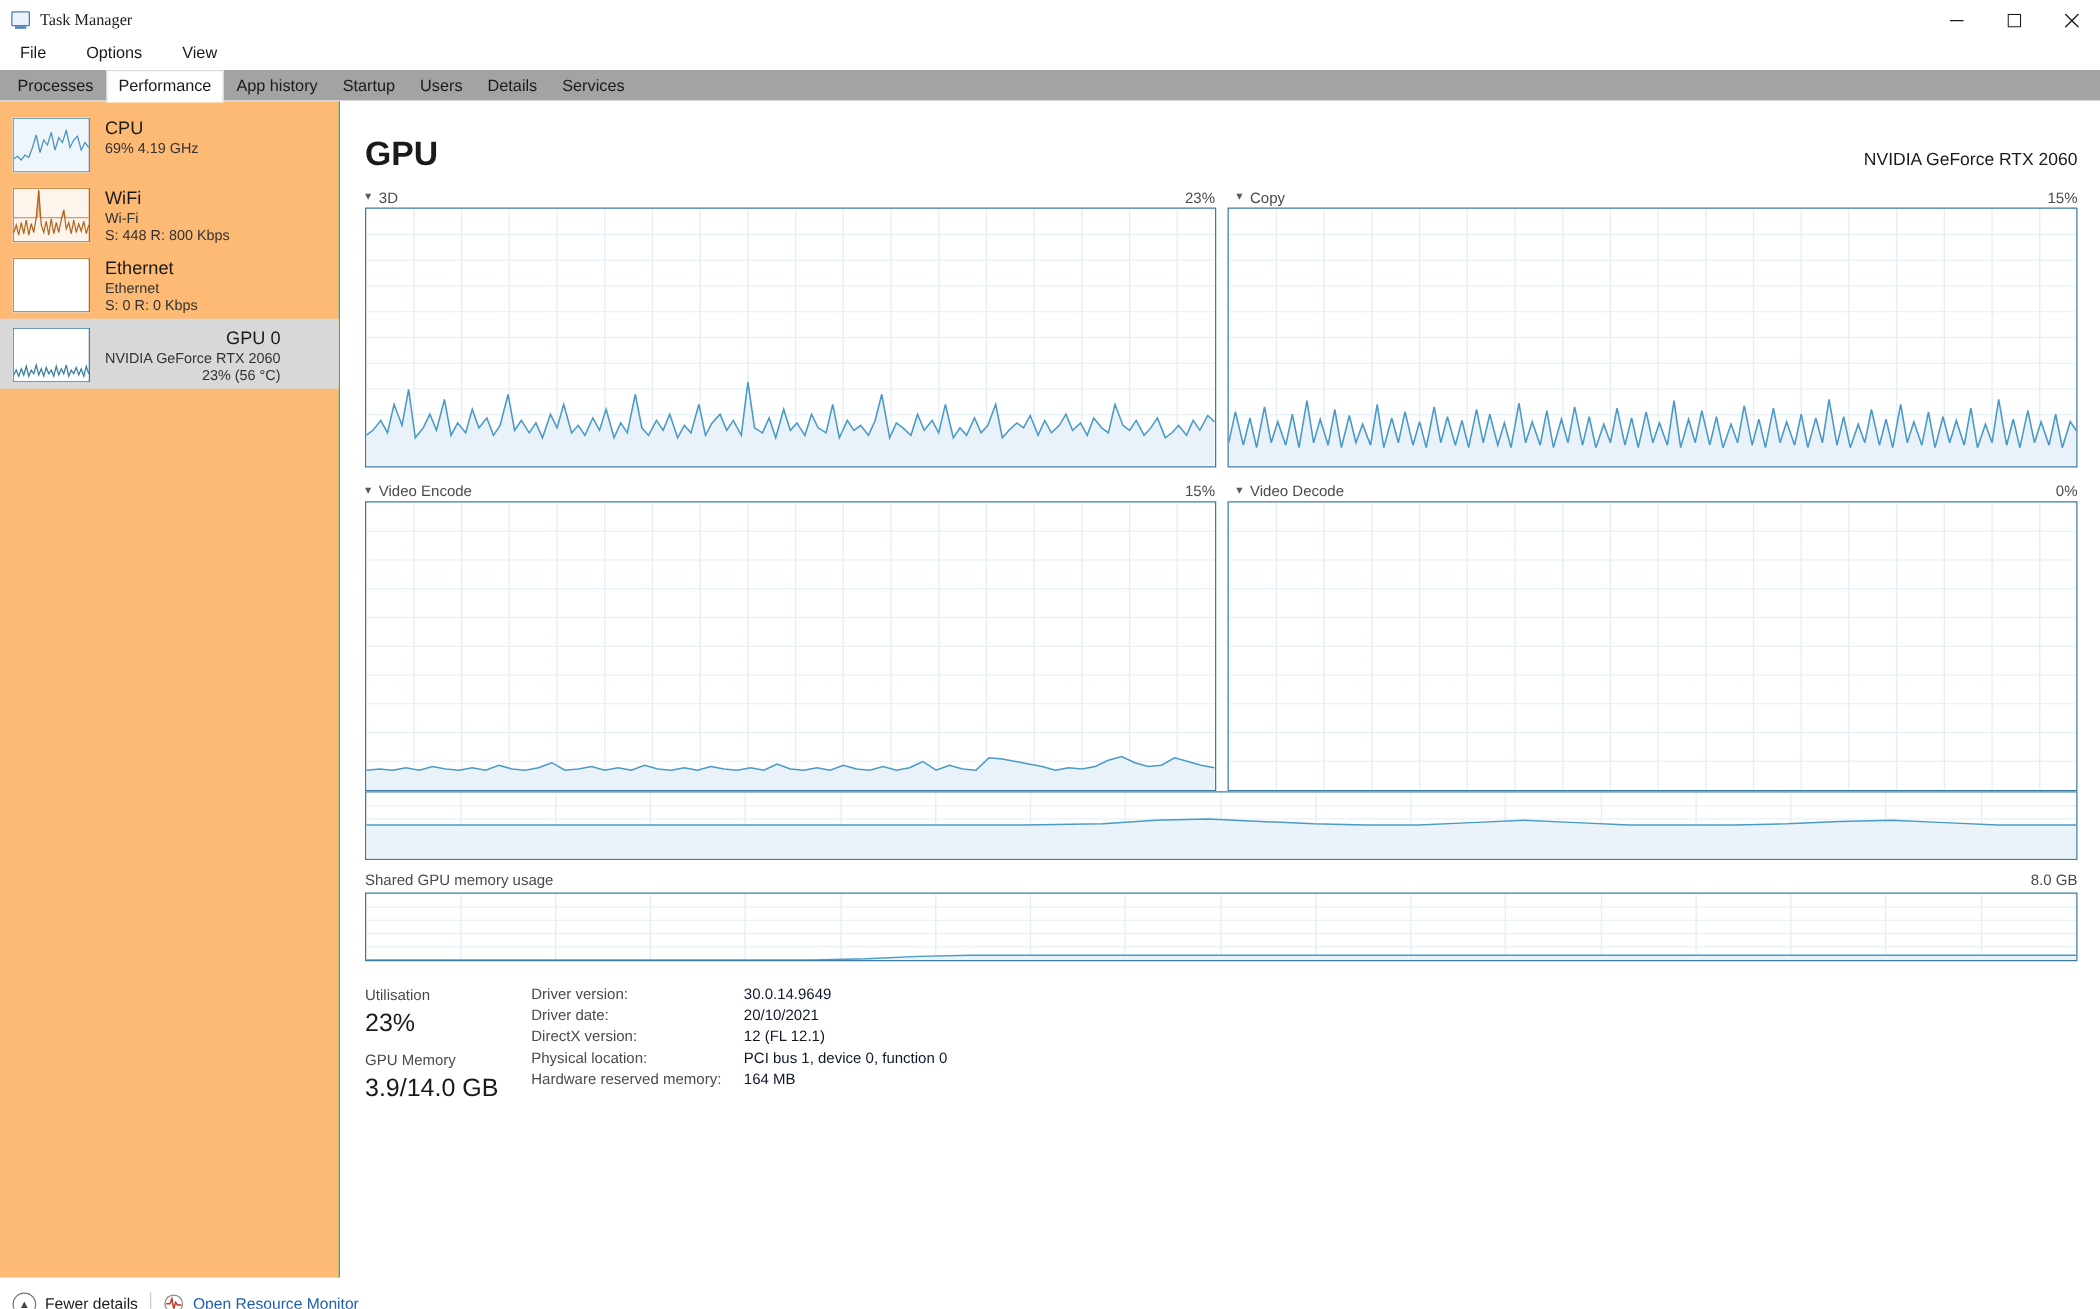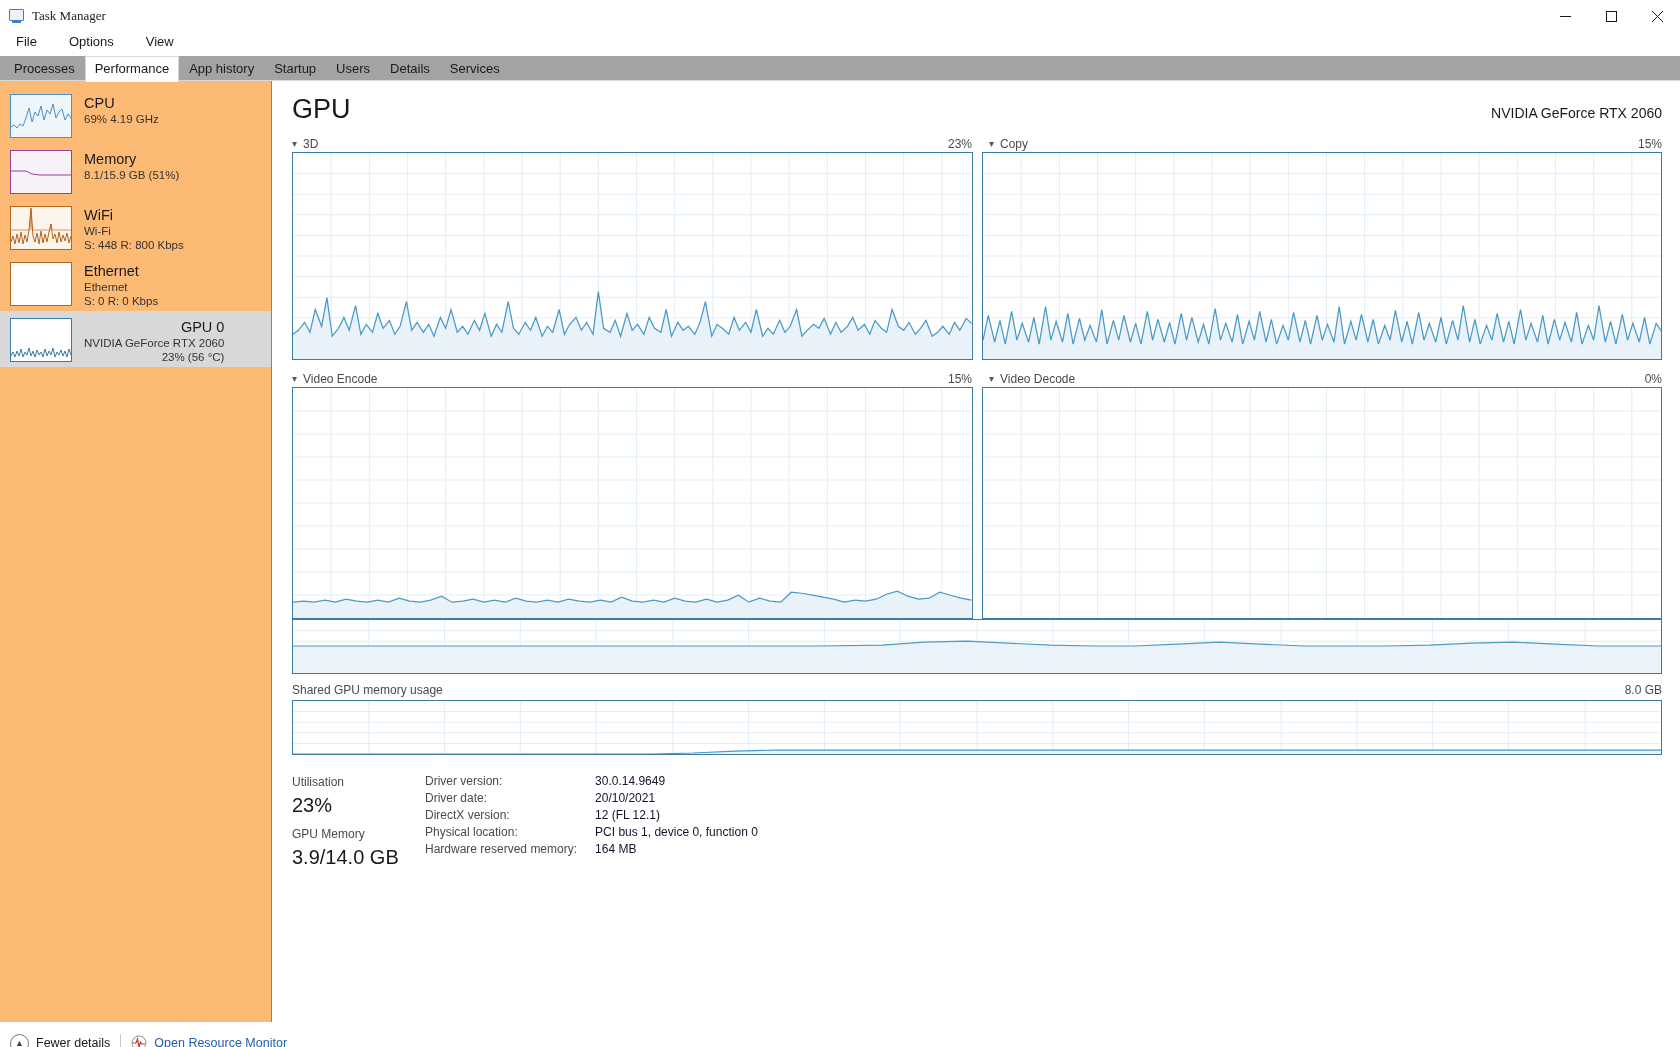--- a/index.html
+++ b/index.html
@@ -129,21 +129,21 @@
     position: relative;
     padding: 0 18px 0 20px;
     min-width: 0;
   }
   .content-head {
     display: flex;
     align-items: baseline;
     justify-content: space-between;
     padding-top: 12px;
   }
-  .page-title { font-size: 27px; color: #1a1a1a; font-weight: 400; line-height: 32px; }
+  .page-title { font-size: 27px; color: #1a1a1a; font-weight: 700; line-height: 32px; margin-top: 14px; }
   .gpu-name { font-size: 14px; color: #1a1a1a; }
 
   .graph-labels {
     display: flex;
     font-size: 12px;
     color: #4a4a4a;
     margin-top: 10px;
     height: 17px;
     align-items: center;
   }
@@ -285,32 +285,20 @@
           <rect x="0.5" y="0.5" width="61" height="43" fill="#eef5fb" stroke="#4a90c4" stroke-width="1"></rect>
           <polyline points="1,33 4,31 7,34 10,30 13,32 16,24 19,14 22,28 25,18 28,22 31,12 34,26 37,16 40,20 43,10 46,24 49,18 52,15 55,26 58,20 61,24" fill="none" stroke="#4a90c4" stroke-width="1"></polyline>
         </svg>
       </div>
       <div class="side-text">
         <div class="side-title">CPU</div>
         <div class="side-sub">69%  4.19 GHz</div>
       </div>
     </div>
 
-    <div class="side-item">
-      <div class="mini">
-        <svg viewBox="0 0 62 44" preserveAspectRatio="none">
-          <rect x="0.5" y="0.5" width="61" height="43" fill="#f7f2f7" stroke="#9d3d9d" stroke-width="1"></rect>
-          <polyline points="1,21 16,21 22,24 30,25 40,25 50,25 61,25" fill="none" stroke="#9d3d9d" stroke-width="1"></polyline>
-        </svg>
-      </div>
-      <div class="side-text">
-        <div class="side-title">Memory</div>
-        <div class="side-sub">8.1/15.9 GB (51%)</div>
-      </div>
-    </div>
 
 
     <div class="side-item">
       <div class="mini">
         <svg viewBox="0 0 62 44" preserveAspectRatio="none">
           <rect x="0.5" y="0.5" width="61" height="43" fill="#fdf4ec" stroke="#b5651d" stroke-width="1"></rect>
           <polyline points="1,24 20,24 21,4 22,24 40,24 41,18 42,24 61,24" fill="none" stroke="#d79a6a" stroke-width="1"></polyline>
           <polyline points="1,36 3,30 5,38 7,28 9,37 11,26 13,38 15,29 17,36 19,24 21,2 23,30 25,36 27,27 29,38 31,25 33,37 35,28 37,36 39,26 41,18 43,33 45,28 47,37 49,26 51,36 53,29 55,35 57,27 59,37 61,30" fill="none" stroke="#b5651d" stroke-width="1"></polyline>
         </svg>
       </div>

